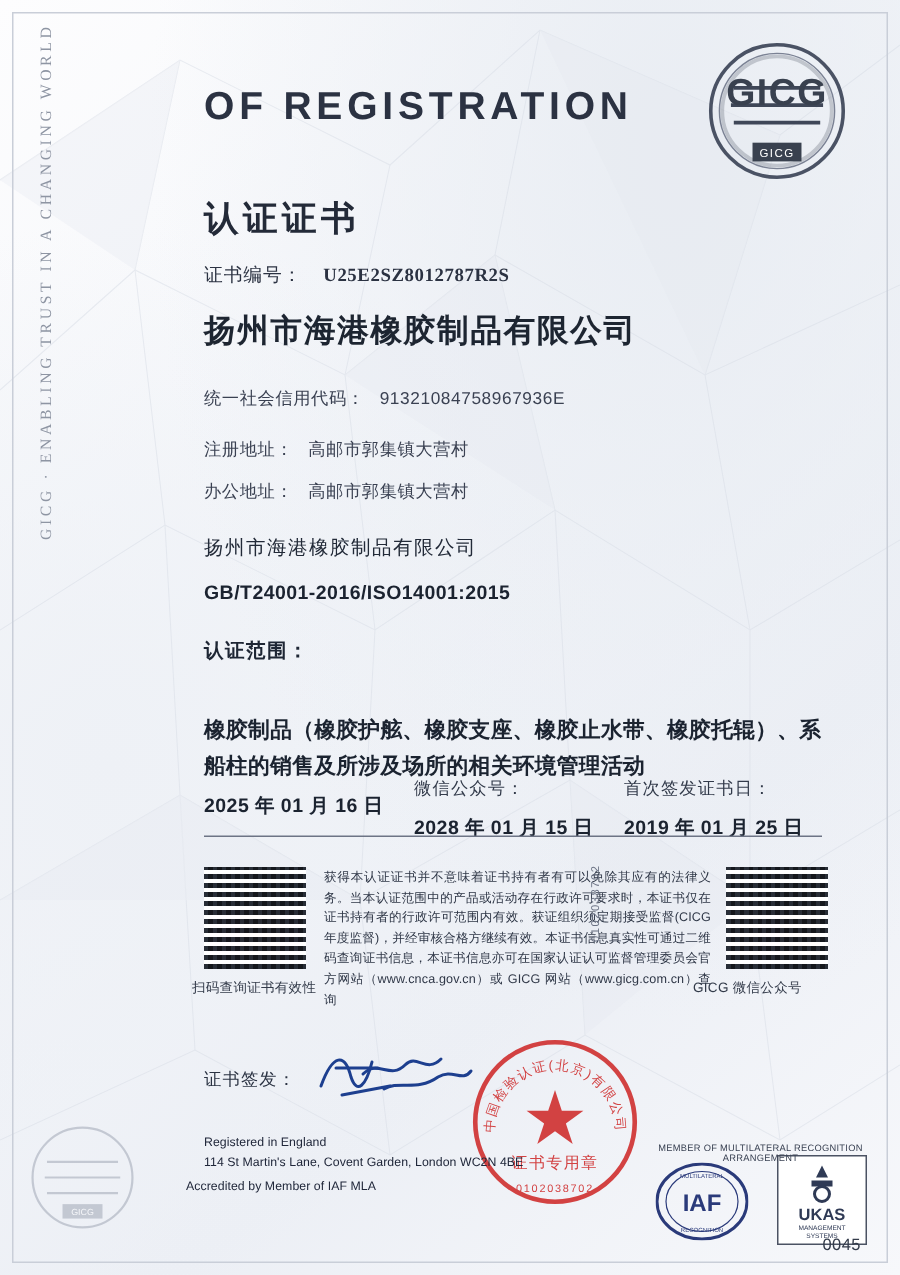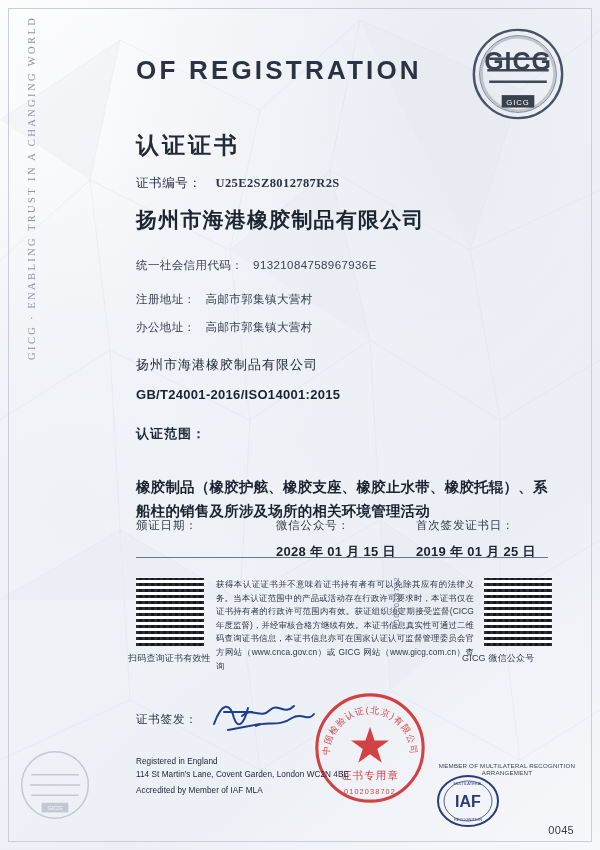--- a/index.html
+++ b/index.html
@@ -130,21 +130,21 @@
   }
   .issuer{
     position:absolute;left:136px;top:742px;
     font-size:10.5px;font-weight:bold;color:#141a24;letter-spacing:.1px;
   }
   .issuer-sub{
     position:absolute;left:136px;top:756px;
     font-size:8.2px;color:#20273a;line-height:1.55;letter-spacing:.05px;
   }
   .accred{
-    position:absolute;left:136px;top:786px;
+    position:absolute;left:124px;top:786px;
     font-size:8.2px;color:#20273a;letter-spacing:.05px;
   }
   
   .iaf{
     position:absolute;left:437px;top:775px;width:62px;height:52px;
   }
   .ukas{
     position:absolute;left:518px;top:770px;width:58px;height:58px;
     border:1px solid #4b5263;background:#fff;
   }
@@ -238,21 +238,21 @@
   </div>
 
   <div class="stmt">扬州市海港橡胶制品有限公司</div>
   <div class="std">GB/T24001-2016/ISO14001:2015</div>
 
   <div class="scope-label">认证范围：</div>
   <div class="scope-body">橡胶制品（橡胶护舷、橡胶支座、橡胶止水带、橡胶托辊）、系船柱的销售及所涉及场所的相关环境管理活动</div>
 
   <div class="dates">
     <div class="col">
-      <div class="dl">颁证日期：</div>
+      <div class="dv">2025 年 01 月 16 日</div>
     </div>
     <div class="col">
       <div class="dl">微信公众号：</div>
       <div class="dv">2028 年 01 月 15 日</div>
     </div>
     <div class="col">
       <div class="dl">首次签发证书日：</div>
       <div class="dv">2019 年 01 月 25 日</div>
     </div>
   </div>
@@ -302,17 +302,29 @@
   <div class="iaf">
     <svg viewBox="0 0 62 52">
       <ellipse cx="31" cy="26" rx="30" ry="25" fill="none" stroke="#2a3a7a" stroke-width="2"></ellipse>
       <ellipse cx="31" cy="26" rx="24" ry="20" fill="none" stroke="#2a3a7a" stroke-width="0.8"></ellipse>
       <text x="31" y="32" font-family="Liberation Sans, sans-serif" font-size="16" font-weight="bold" fill="#2a3a7a" text-anchor="middle">IAF</text>
       <text x="31" y="10" font-family="Liberation Sans, sans-serif" font-size="4" fill="#2a3a7a" text-anchor="middle">MULTILATERAL</text>
       <text x="31" y="46" font-family="Liberation Sans, sans-serif" font-size="4" fill="#2a3a7a" text-anchor="middle">RECOGNITION</text>
     </svg>
   </div>
 
+  <div class="ukas">
+    <svg viewBox="0 0 58 58">
+      <g fill="#2f3a55">
+        <path d="M29 6 l4 8 h-8 z"></path>
+        <path d="M22 16 h14 v4 h-14 z"></path>
+        <circle cx="29" cy="25" r="5" fill="none" stroke="#2f3a55" stroke-width="2"></circle>
+      </g>
+      <text x="29" y="42" font-family="Liberation Sans, sans-serif" font-size="11" font-weight="bold" fill="#2f3a55" text-anchor="middle">UKAS</text>
+      <text x="29" y="49" font-family="Liberation Sans, sans-serif" font-size="4.4" fill="#2f3a55" text-anchor="middle">MANAGEMENT</text>
+      <text x="29" y="54" font-family="Liberation Sans, sans-serif" font-size="4.4" fill="#2f3a55" text-anchor="middle">SYSTEMS</text>
+    </svg>
+  </div>
 
   <div class="cnas-arc">MEMBER OF MULTILATERAL RECOGNITION ARRANGEMENT</div>
 
   <div class="docnum">0045</div>
 </div>
 
 </body></html>

